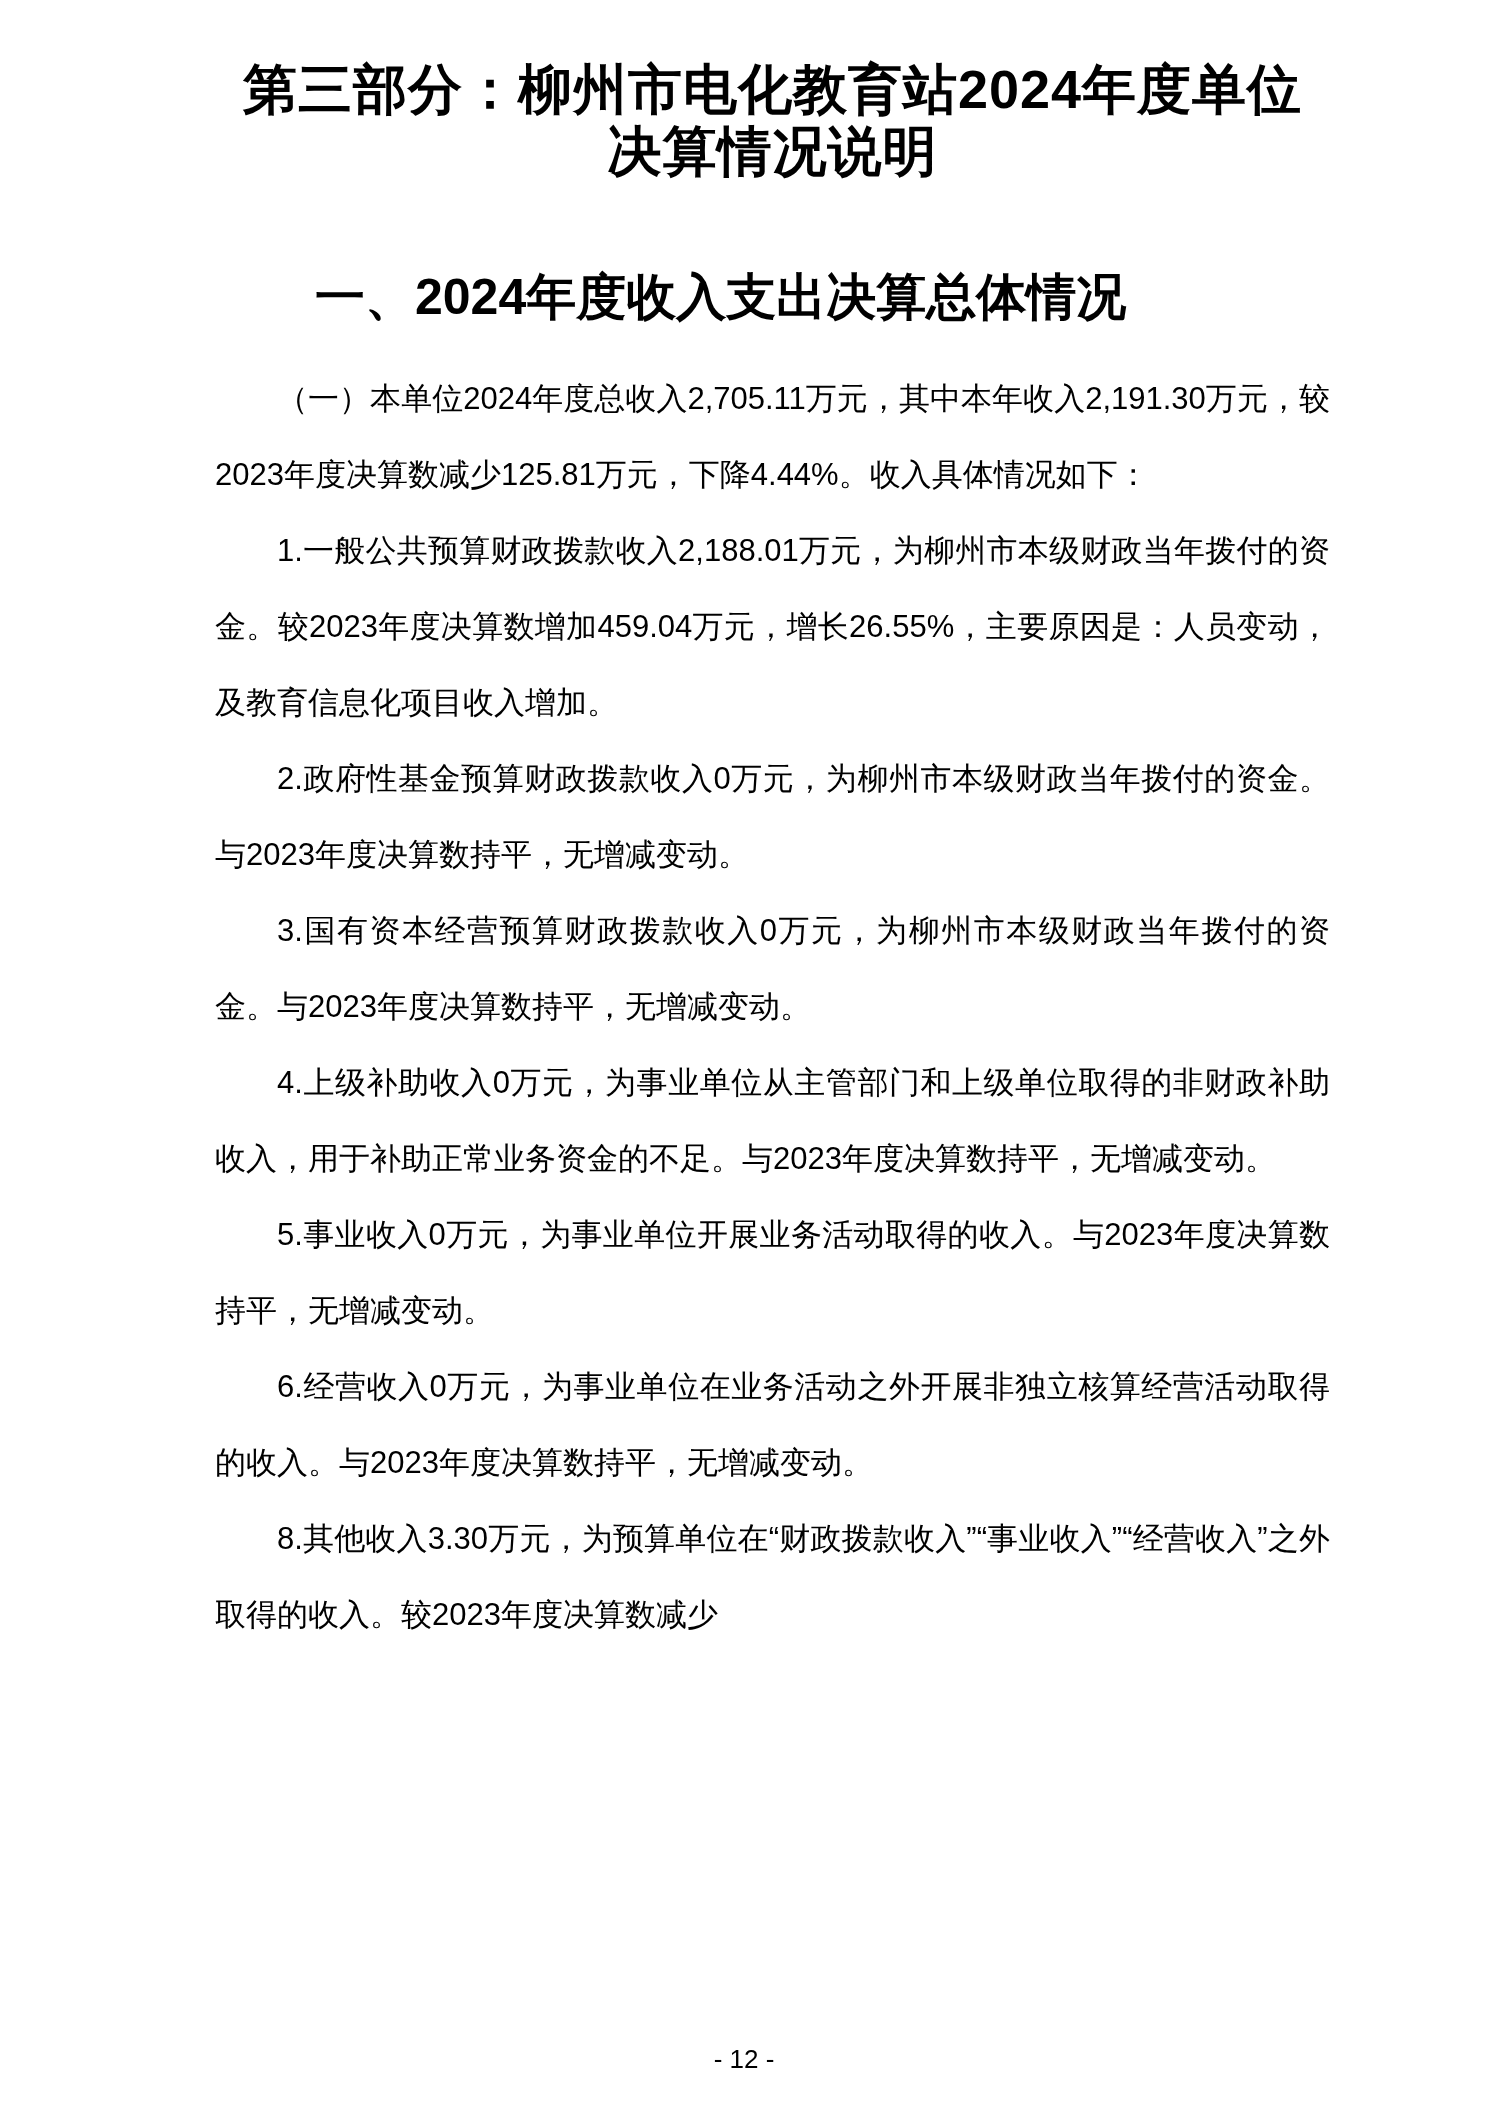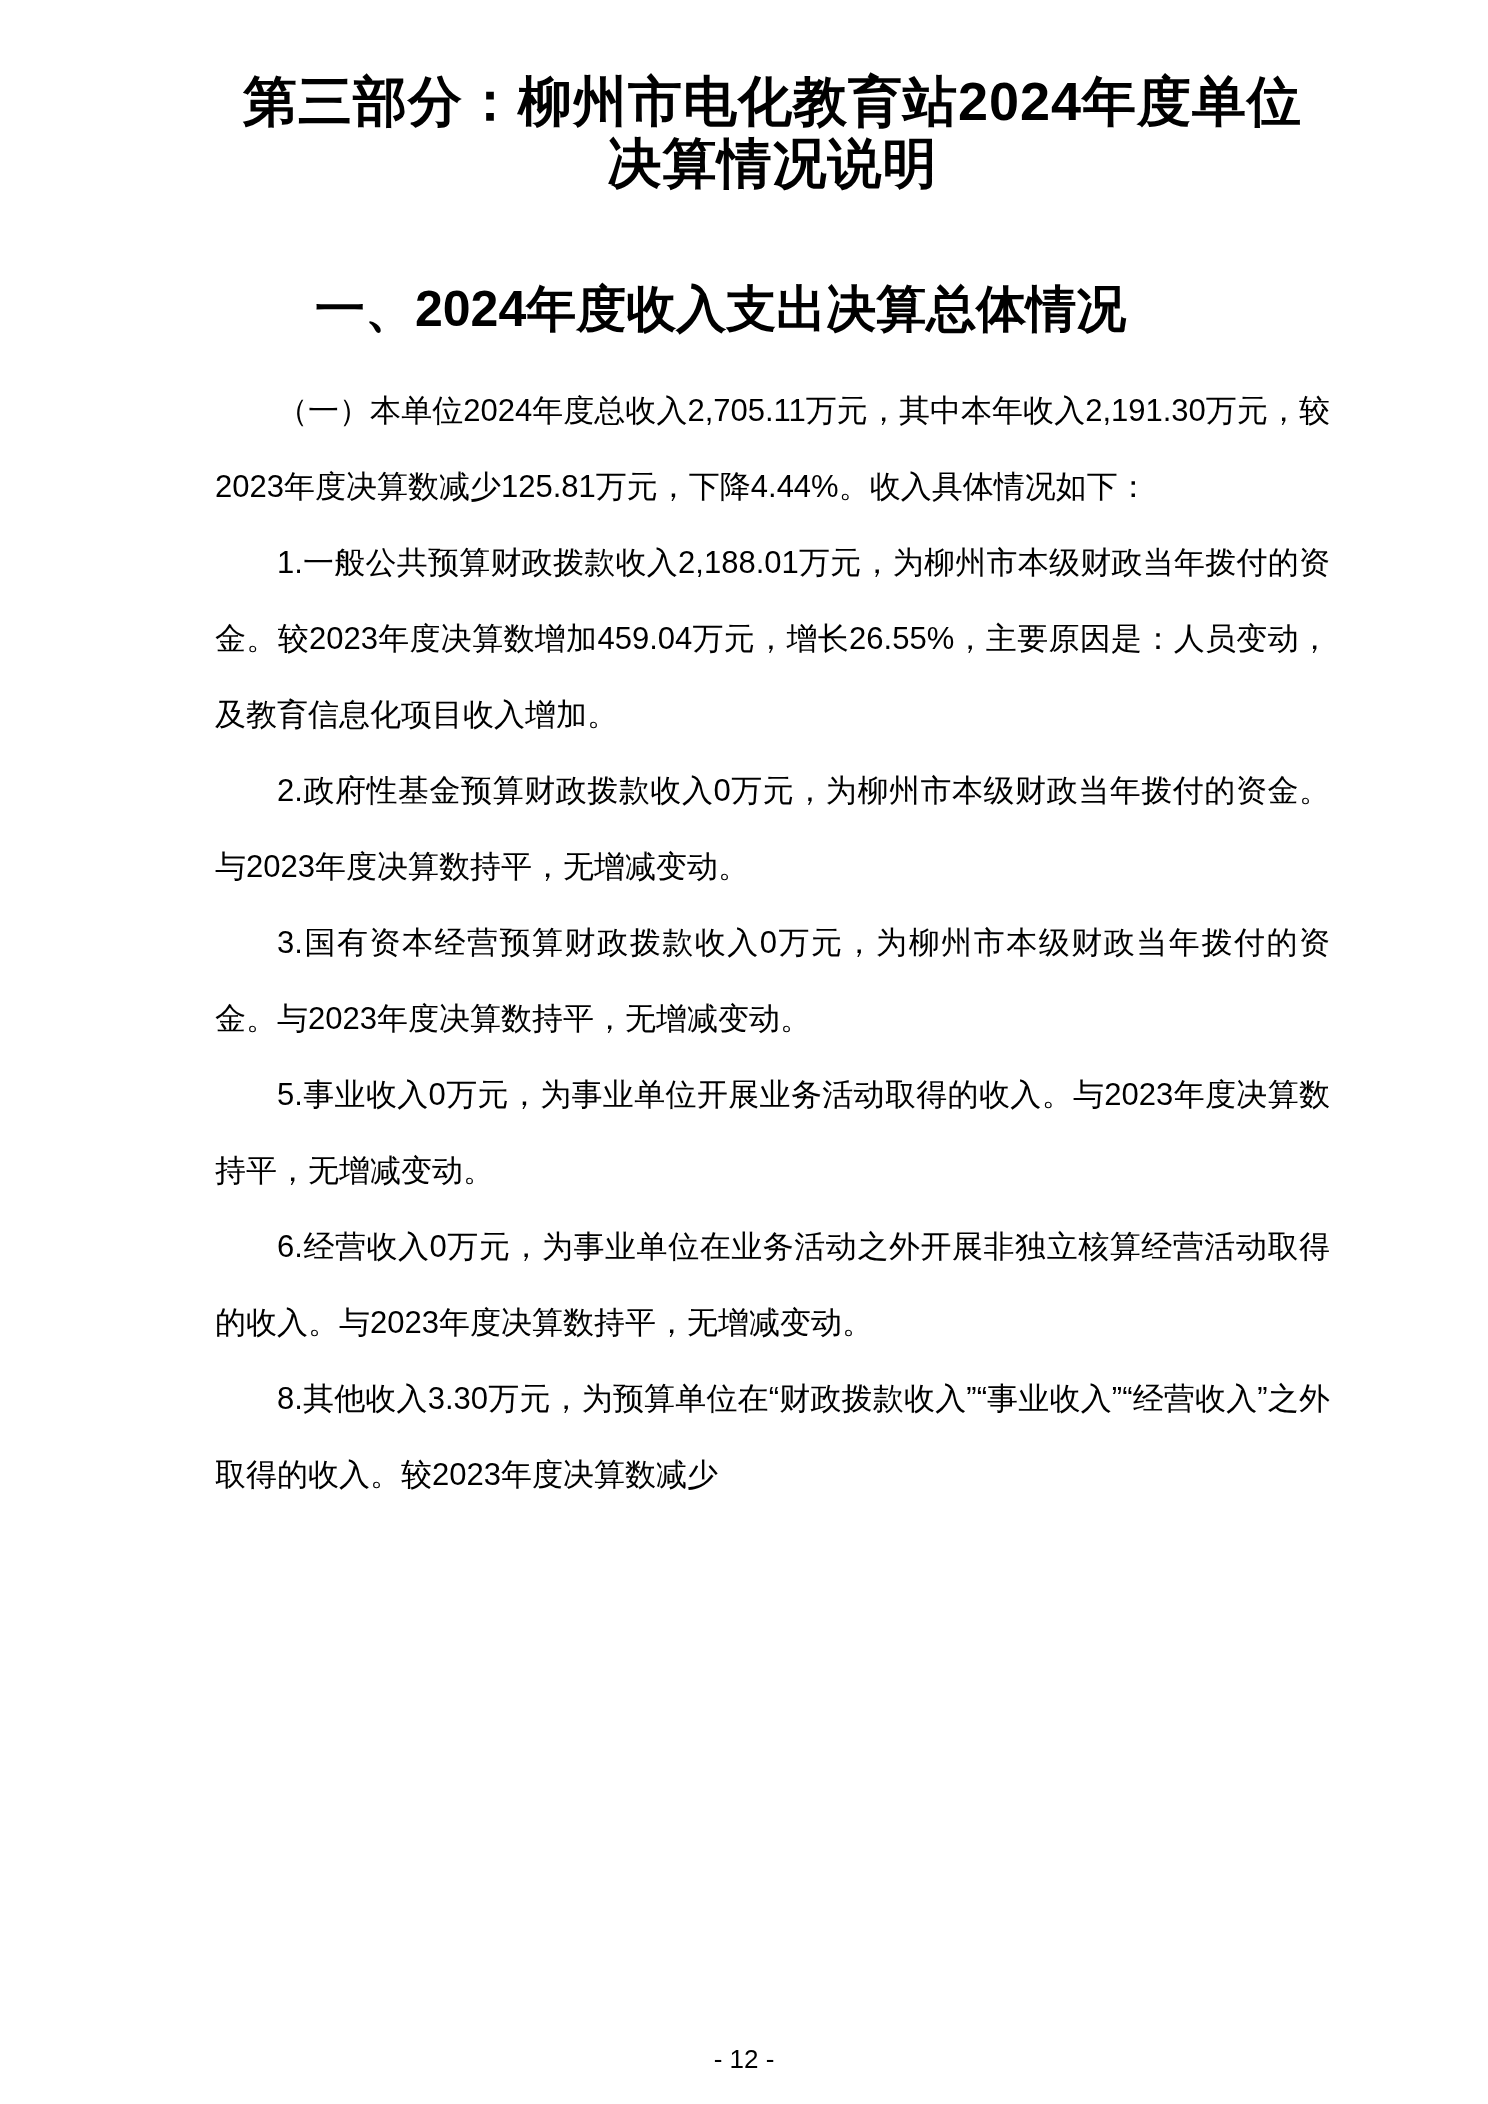--- a/index.html
+++ b/index.html
@@ -13,21 +13,21 @@
     height: 2104px;
     margin: 0 auto;
     background: #ffffff;
     color: #000000;
     font-family: "Liberation Sans", sans-serif;
     overflow: hidden;
   }
   .content {
     position: absolute;
     left: 215px;
-    top: 12px;
+    top: 0;
     width: 1115px;
   }
   .doc-title {
     margin: 58px 0 0 0;
     text-align: center;
     font-size: 54px;
     font-weight: 700;
     line-height: 62px;
     letter-spacing: 1px;
   }
@@ -71,20 +71,21 @@
       <span>决算情况说明</span>
     </h1>
 
     <h2 class="section-heading">一、2024年度收入支出决算总体情况</h2>
 
     <div class="body-text">
       <p>（一）本单位2024年度总收入2,705.11万元，其中本年收入2,191.30万元，较2023年度决算数减少125.81万元，下降4.44%。收入具体情况如下：</p>
       <p>1.一般公共预算财政拨款收入2,188.01万元，为柳州市本级财政当年拨付的资金。较2023年度决算数增加459.04万元，增长26.55%，主要原因是：人员变动，及教育信息化项目收入增加。</p>
       <p>2.政府性基金预算财政拨款收入0万元，为柳州市本级财政当年拨付的资金。与2023年度决算数持平，无增减变动。</p>
       <p>3.国有资本经营预算财政拨款收入0万元，为柳州市本级财政当年拨付的资金。与2023年度决算数持平，无增减变动。</p>
+      <p>4.上级补助收入0万元，为事业单位从主管部门和上级单位取得的非财政补助收入，用于补助正常业务资金的不足。与2023年度决算数持平，无增减变动。</p>
       <p>5.事业收入0万元，为事业单位开展业务活动取得的收入。与2023年度决算数持平，无增减变动。</p>
       <p>6.经营收入0万元，为事业单位在业务活动之外开展非独立核算经营活动取得的收入。与2023年度决算数持平，无增减变动。</p>
       <p>8.其他收入3.30万元，为预算单位在“财政拨款收入”“事业收入”“经营收入”之外取得的收入。较2023年度决算数减少</p>
     </div>
 
   </div>
 
   <div class="page-footer">- 12 -</div>
 </div>
 

